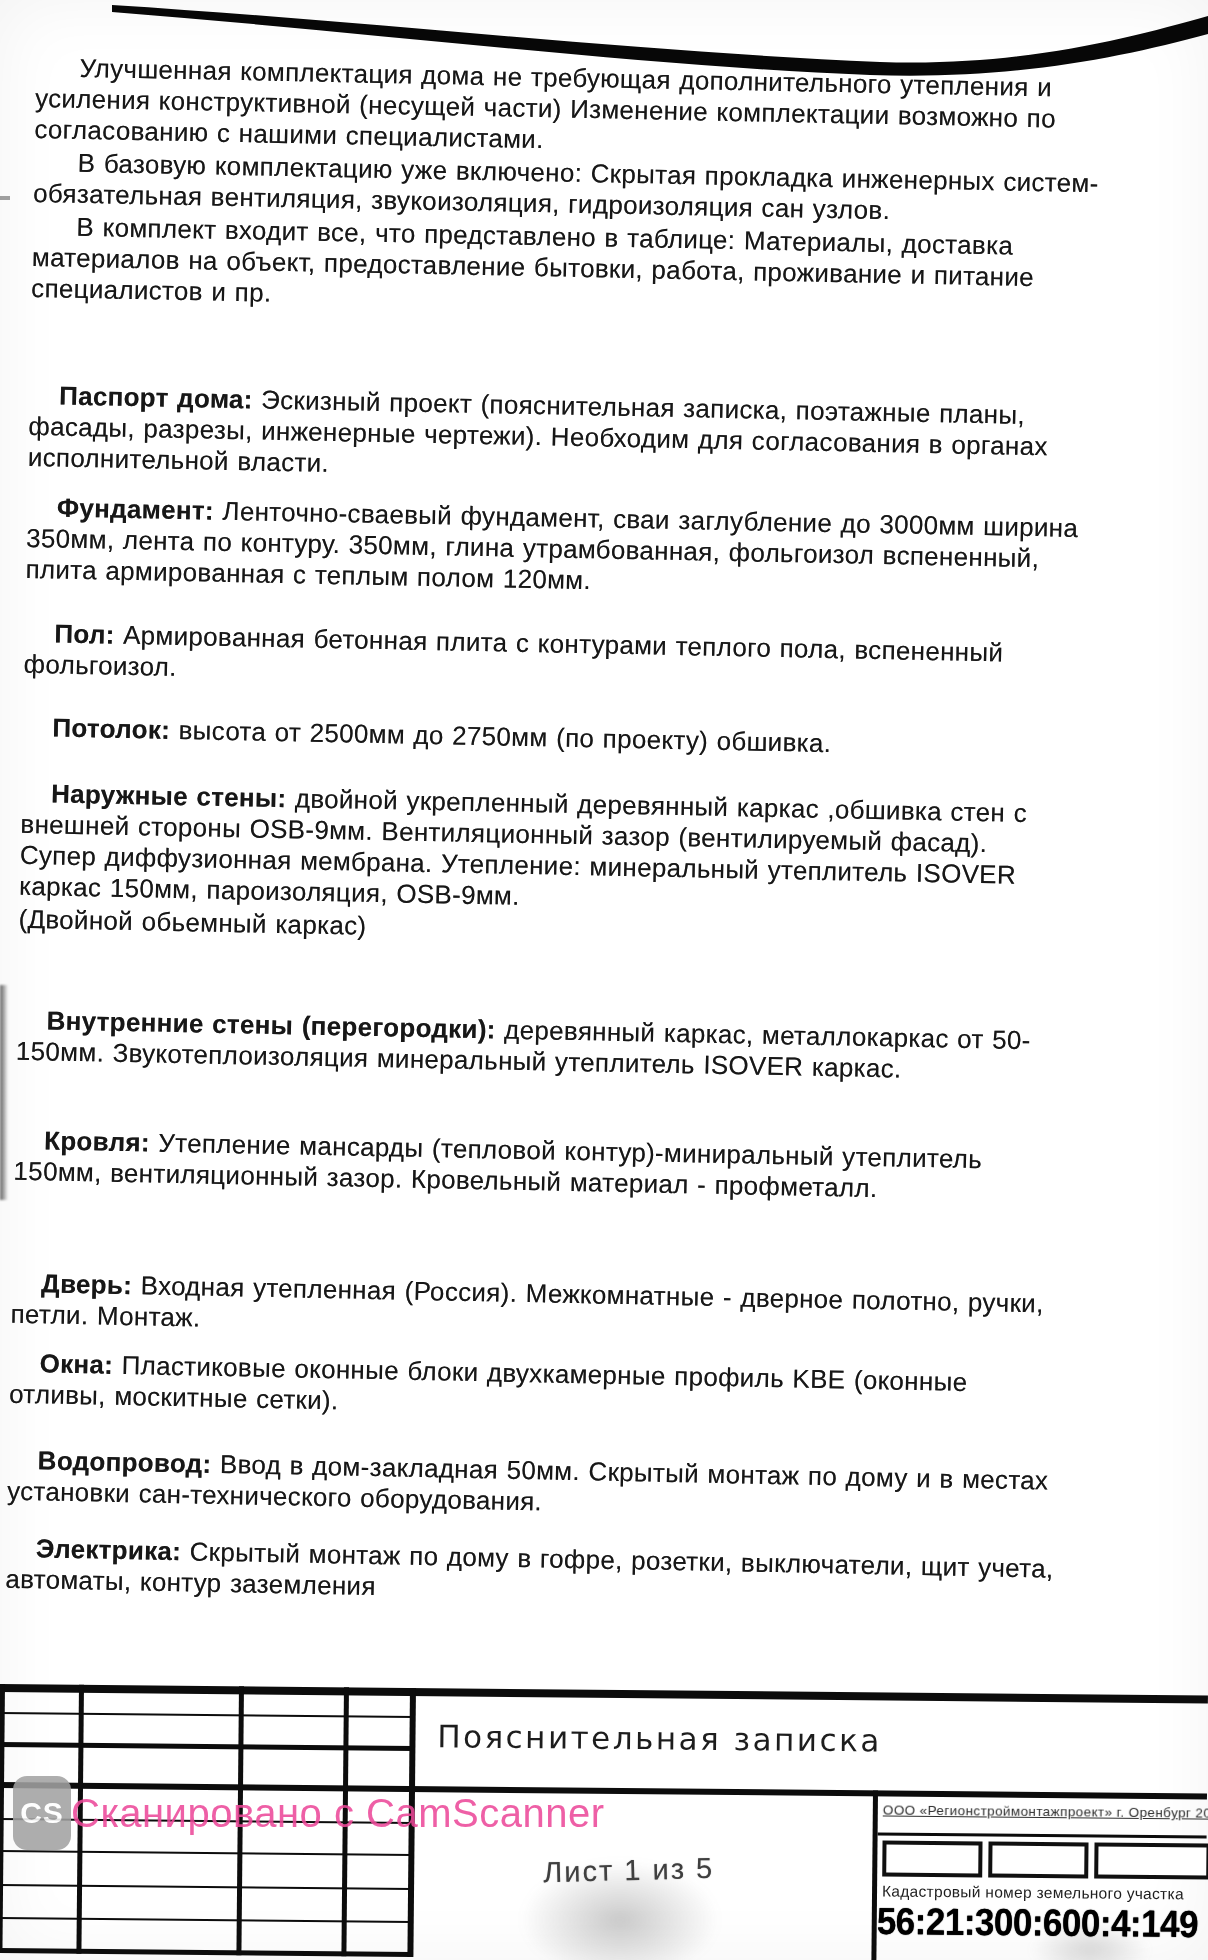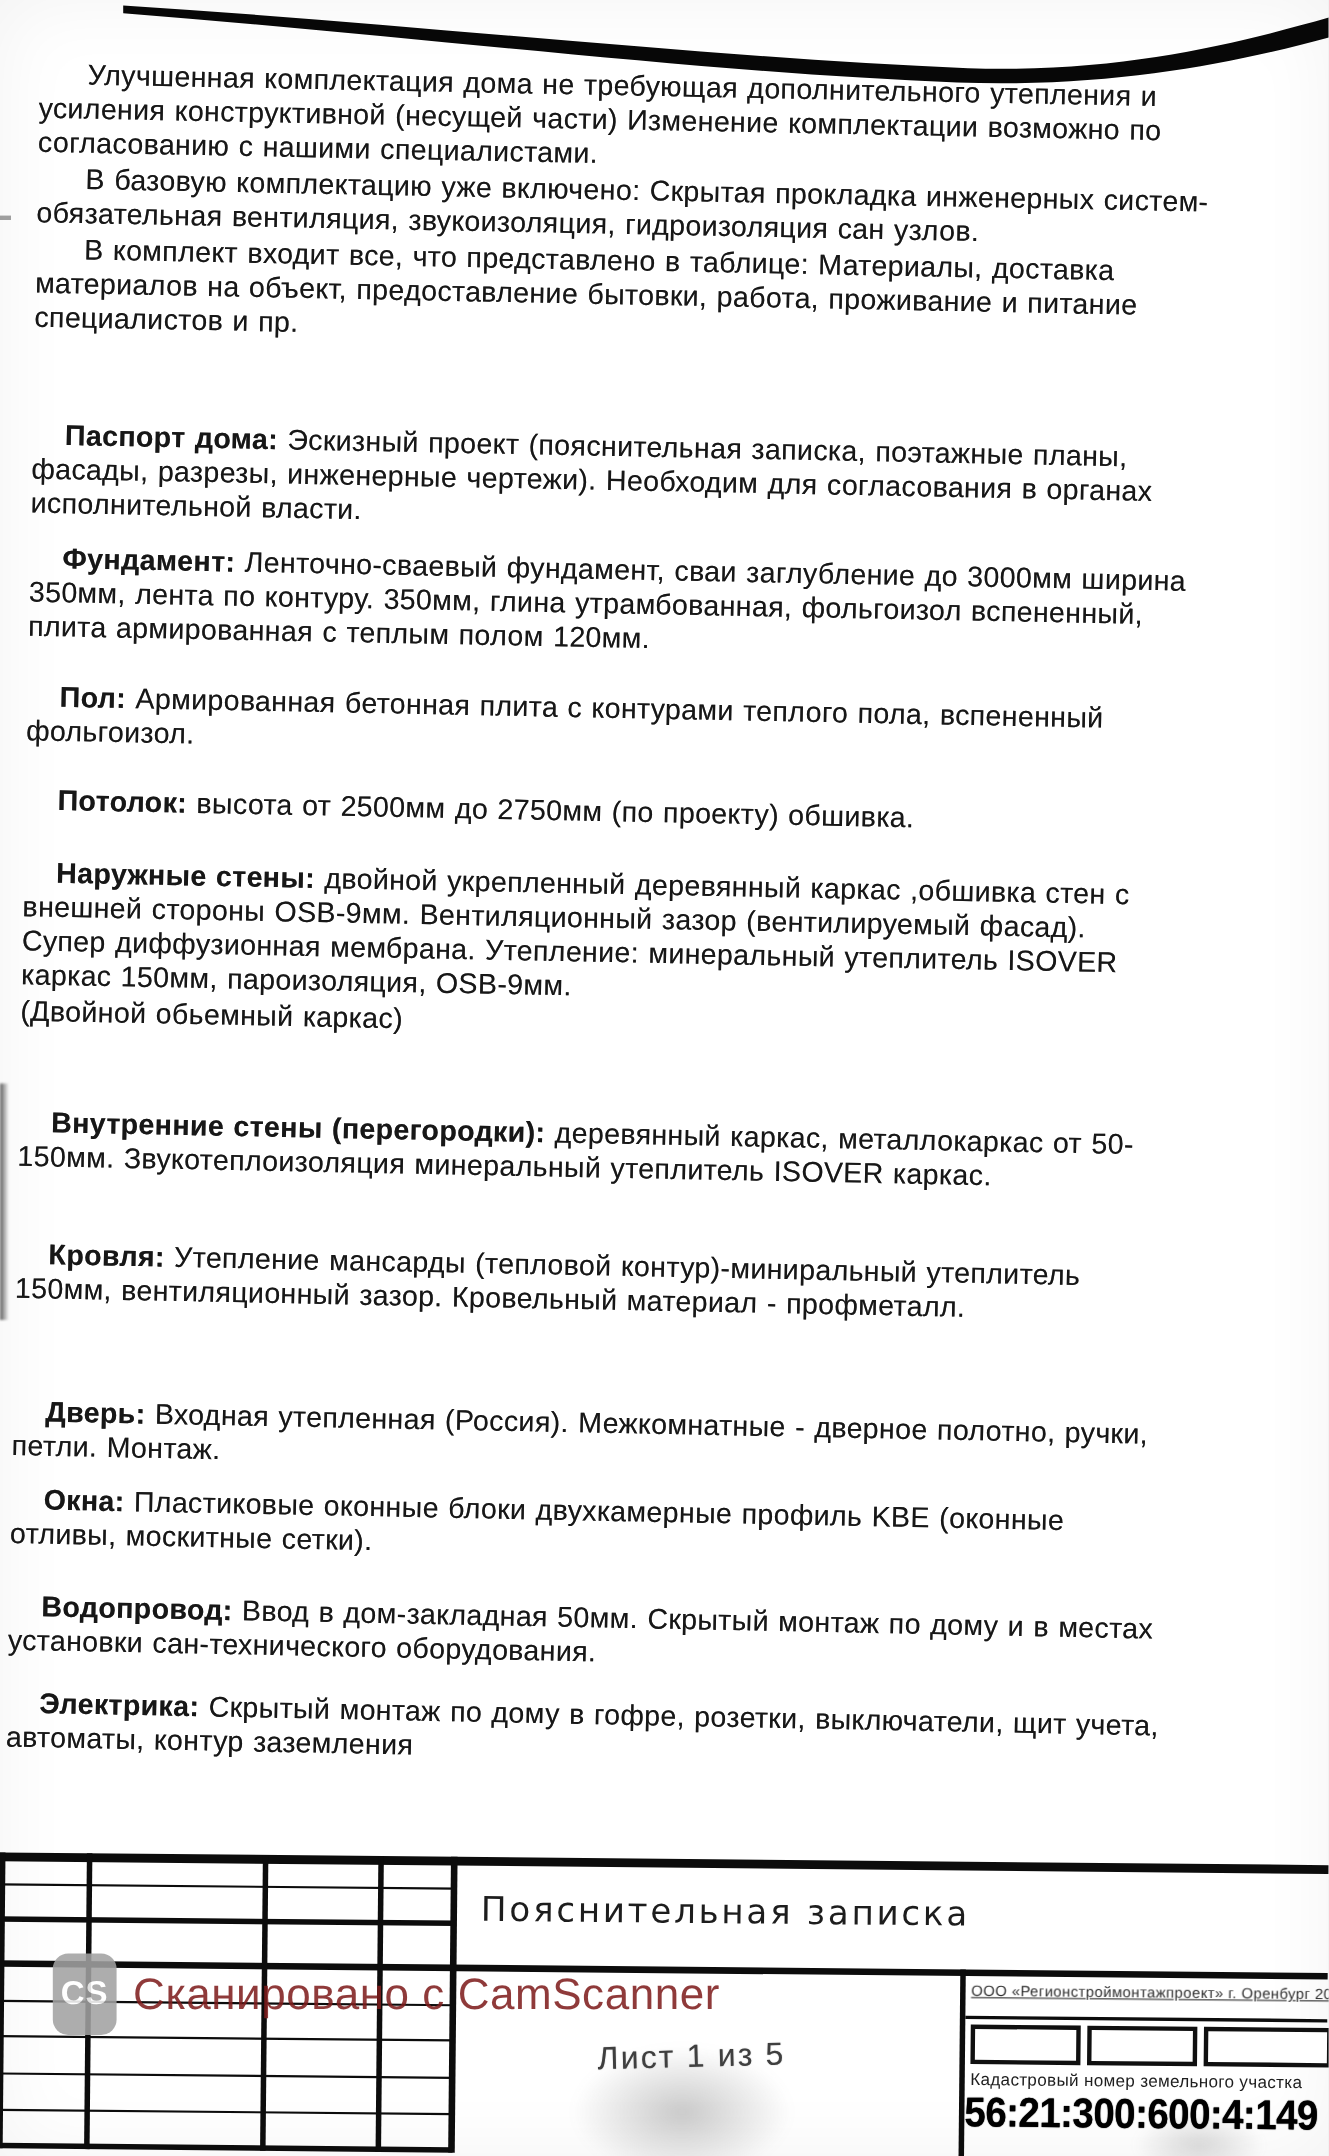--- a/index.html
+++ b/index.html
@@ -64,27 +64,27 @@
     position:absolute; left:884px; top:190px; font-size:15.5px; color:#1e1e1e;
     letter-spacing:0.3px; white-space:nowrap;
   }
   .tb-cad-num {
     position:absolute; left:879px; top:207px; font-size:35px; font-weight:bold;
     color:#000; letter-spacing:-0.5px; white-space:nowrap; transform:scaleY(1.08);
     transform-origin:0 0; text-shadow:0 0 1px #000;
   }
 
   
-  .wm { position:absolute; left:48px; top:1776px; display:flex; align-items:center; gap:15px; opacity:0.87; z-index:6; }
+  .wm { position:absolute; left:13px; top:1776px; display:flex; align-items:center; opacity:0.87; z-index:6; }
   .wm-icon {
     width:58px; height:74px; background:#a2a2a2; border-radius:14px;
     display:flex; align-items:center; justify-content:center;
     color:#ffffff; font-size:30px; font-weight:bold; letter-spacing:1px;
   }
-  .wm-text { font-size:40px; color:#7f1d1d; letter-spacing:0.5px; white-space:nowrap; }
+  .wm-text { font-size:40px; color:#ec4899; letter-spacing:0.5px; white-space:nowrap; }
 
   
   .smudge-left {
     position:absolute; left:0; top:985px; width:8px; height:215px;
     background:linear-gradient(to right, rgba(40,40,40,0.75), rgba(40,40,40,0));
     filter:blur(1px);
   }
   .smudge-bottom {
     position:absolute; left:520px; top:1860px; width:200px; height:120px;
     background:radial-gradient(ellipse at center, rgba(90,90,90,0.32), rgba(90,90,90,0) 70%);

